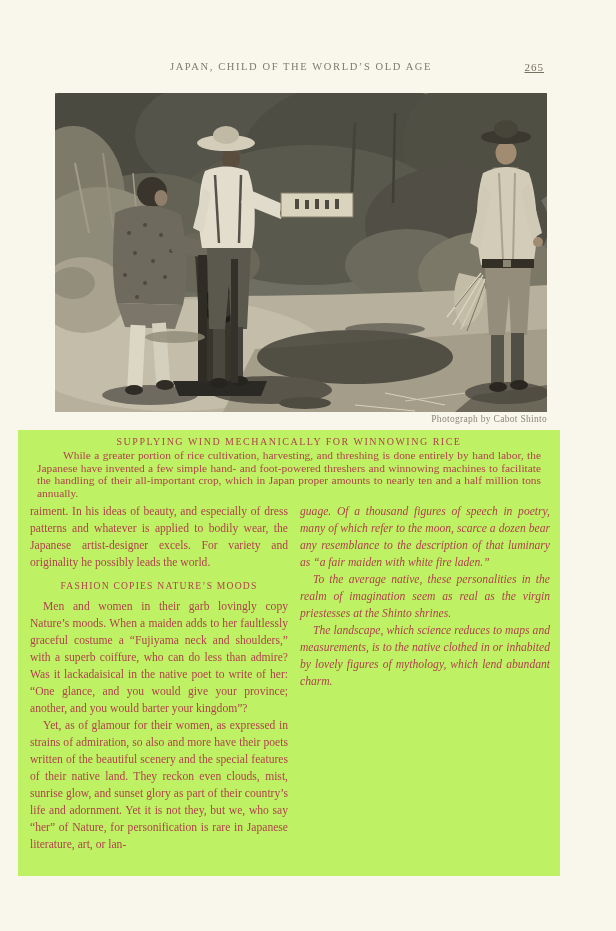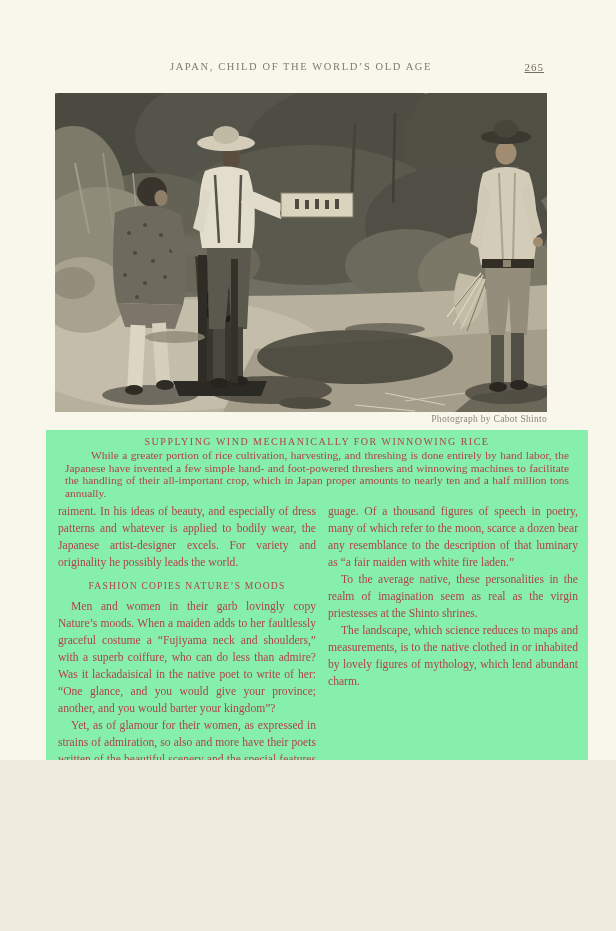--- a/index.html
+++ b/index.html
@@ -2,21 +2,21 @@
 <html><head>
 <meta charset="utf-8">
 <style>
   html,body { margin:0; padding:0; }
   body {
     width:616px; height:931px;
     background:#f0ede0;
     font-family:"Liberation Serif", serif;
   }
   .page {
-    position:relative; width:616px; height:760px;
+    position:relative; width:616px; height:931px;
     background:#f9f6eb;
     overflow:hidden;
   }
   
   .header {
     position:absolute; left:55px; top:61px; width:492px; height:18px;
   }
   .header-title {
     position:absolute; left:0; right:0; text-align:center;
     font-size:10.5px; letter-spacing:1.6px; color:#7d7a6e;
@@ -30,35 +30,35 @@
     position:absolute; left:55px; top:93px; width:492px; height:319px;
     background:#6f6e63; overflow:hidden;
   }
   .photo-frame svg { display:block; }
   .photo-credit {
     position:absolute; top:414px; right:69px;
     font-size:9.5px; color:#8a8779; letter-spacing:0.3px;
   }
   
   .text-block {
-    position:absolute; left:46px; top:430px; width:542px; height:446px;
-    background:#86efac;
+    position:absolute; left:18px; top:430px; width:542px; height:446px;
+    background:#bef264;
   }
   .caption-heading {
     position:absolute; top:6px; left:0; right:0; text-align:center;
     font-size:10px; letter-spacing:1.5px; color:#b0414d;
   }
   .caption-body {
     position:absolute; top:19px; left:19px; width:504px;
     font-size:11.4px; line-height:12.6px; text-align:justify;
     text-indent:26px; color:#b0414d;
   }
   .col { position:absolute; top:73px; color:#b0414d; }
   .col-left  { left:12px;  width:258px; }
-  .col-right { left:282px; width:250px; }
+  .col-right { left:282px; width:250px;font-style:italic; }
   .col p {
     margin:0; font-size:11.6px; line-height:17px; text-align:justify;
   }
   .col p.indent { text-indent:13px; }
   .col h3 {
     margin:9px 0 7px 0; font-weight:normal; text-align:center;
     font-size:9.6px; letter-spacing:1.2px; color:#b0414d;
   }
 </style>
 </head>

